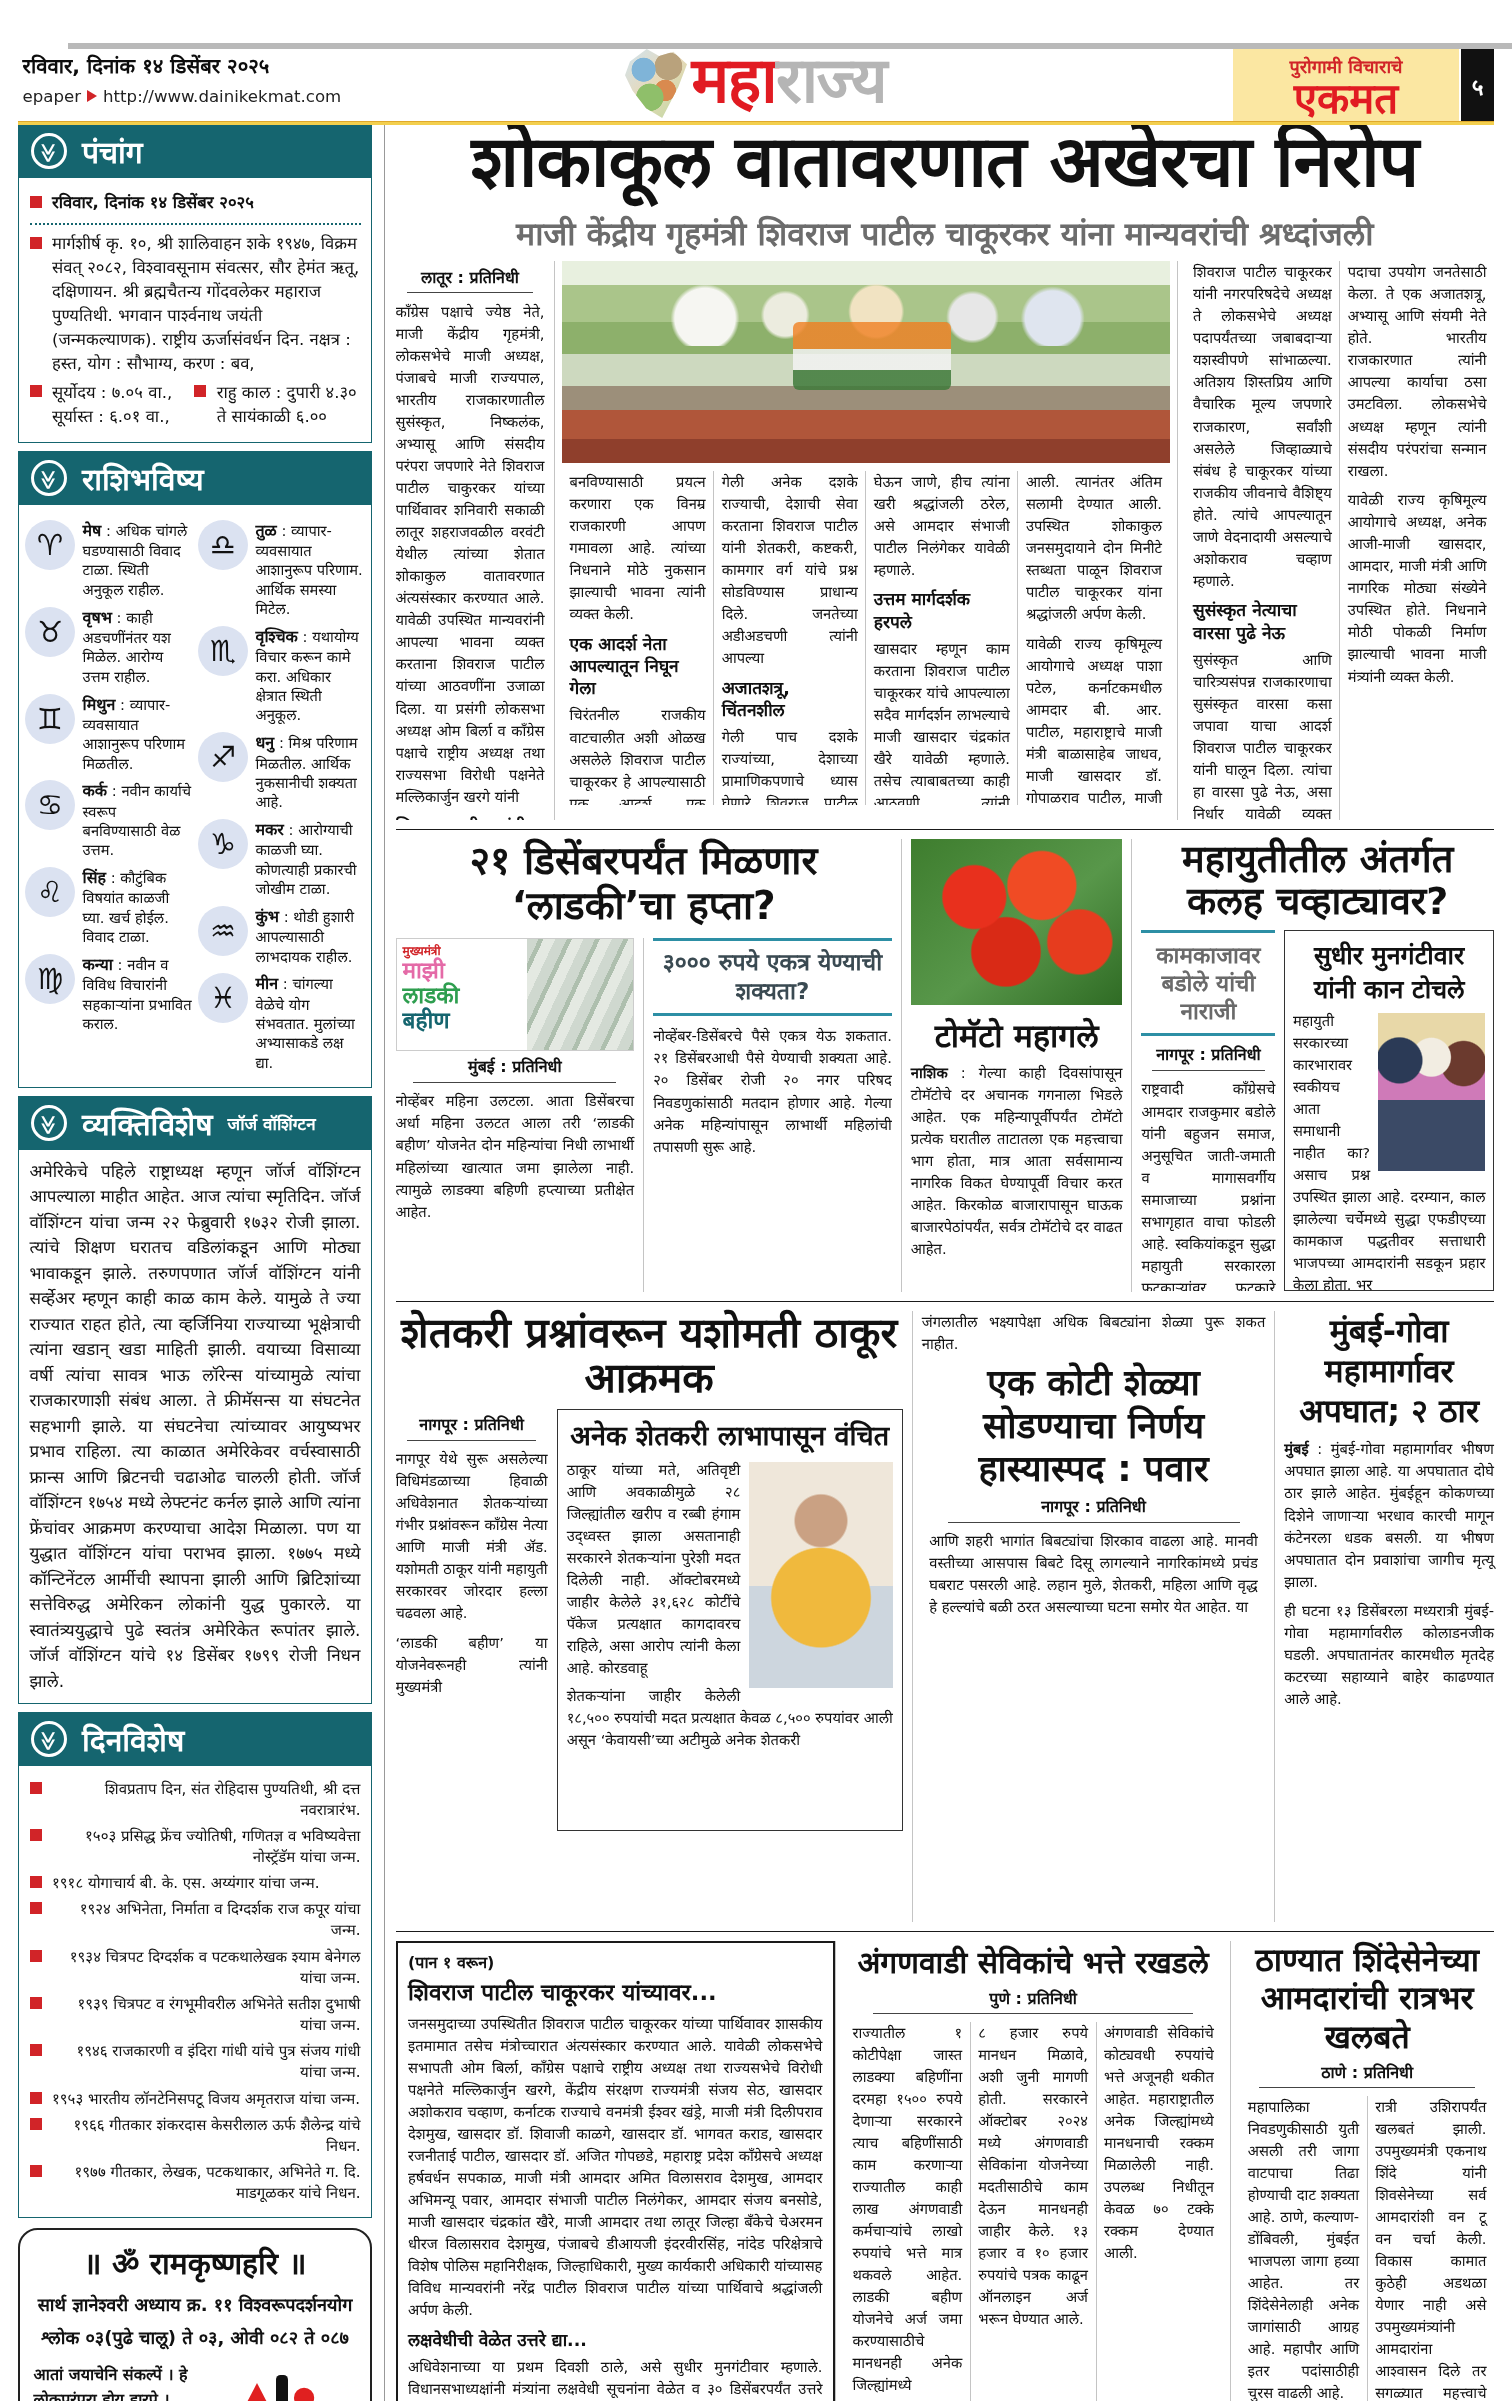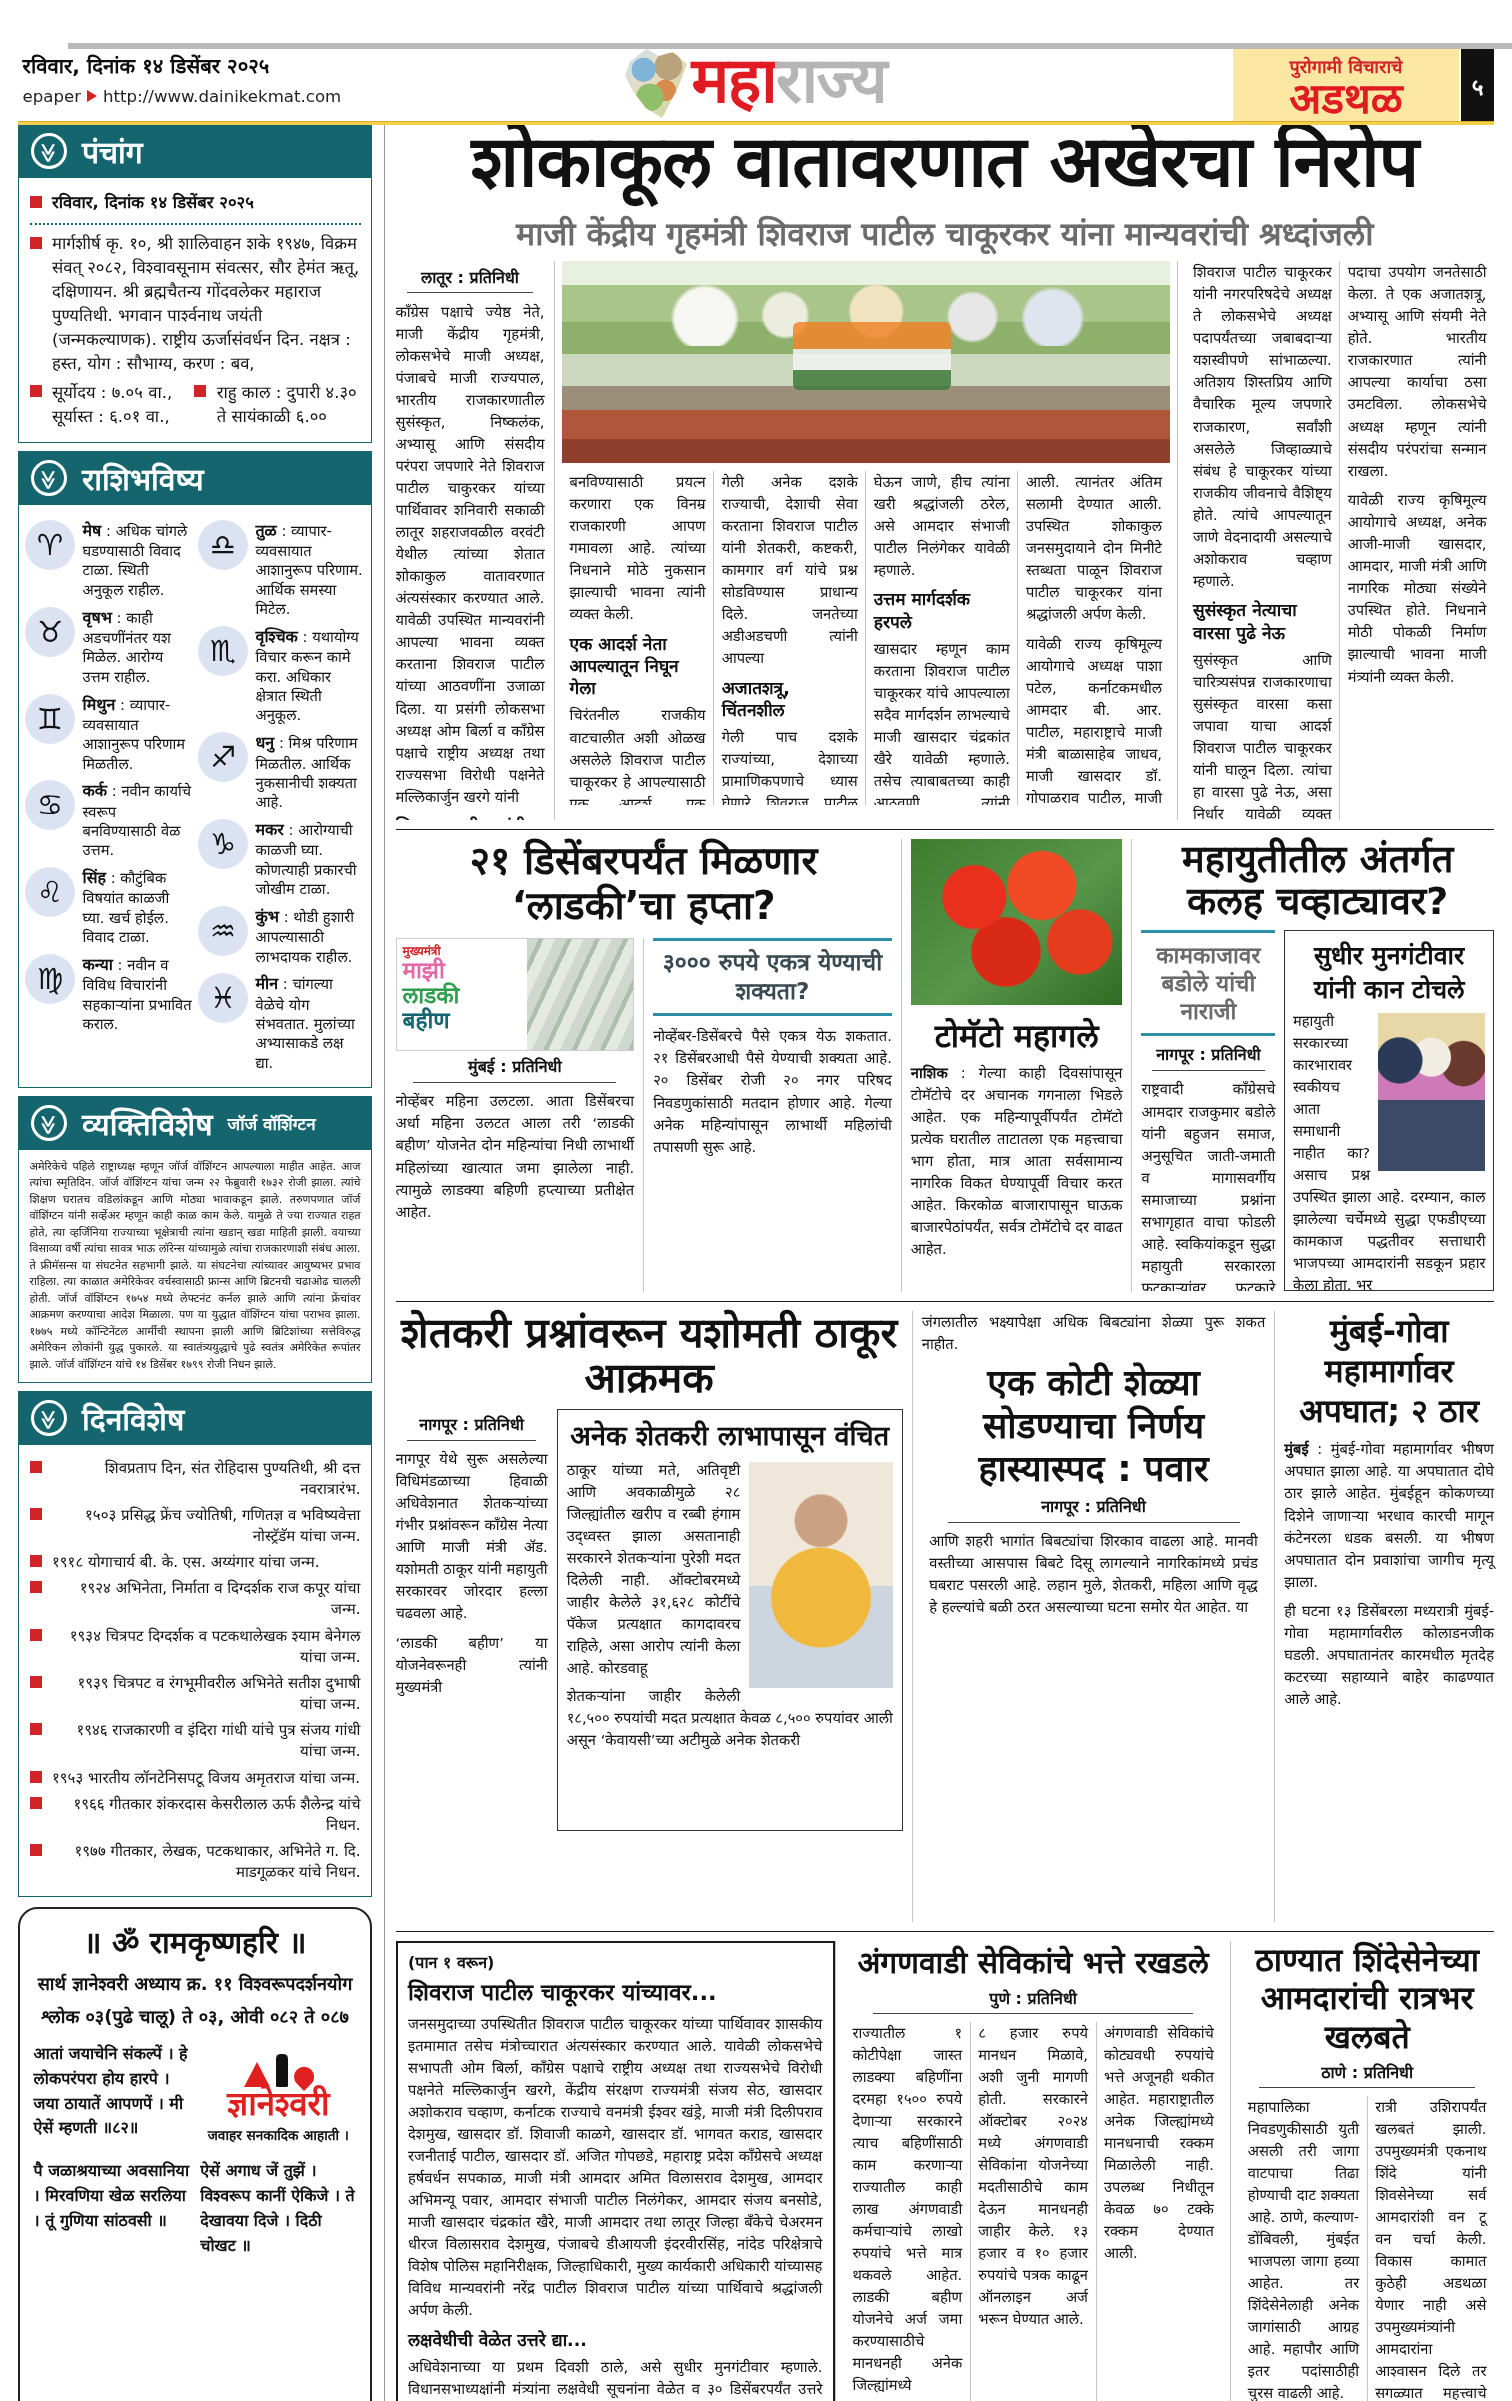--- a/index.html
+++ b/index.html
@@ -49,21 +49,21 @@
   .pan-row{ display:flex; margin:4.5px 0; font-weight:bold;}
   .dotted{ border-top:2.3px dotted #15656f; margin:7.5px 0; }
   .pan-text{ font-size:16.6px; }
   .rashi-grid{ display:flex; padding:7.5px 6px; gap:6px;}
   .rashi-col{ width:50%; }
   .zod{ display:flex; gap:7.5px; margin:7.5px 0; }
   .zod-ic{ width:50px; height:50px; background:#dbe2f1; border-radius:50%; flex:none;
       display:flex; align-items:center; justify-content:center; font-size:29px; color:#111; }
   .zod-tx{ font-size:14.7px; line-height:1.32; }
   .zod-tx b{ font-size:16px; }
-  .vy-body{ padding:9px 10.5px; font-size:11px; line-height:1.5; text-align:justify; }
+  .vy-body{ padding:9px 10.5px; font-size:17px; line-height:1.5; text-align:justify; }
   .din-body{ padding:7.5px 10.5px; font-size:15px; line-height:1.4;}
   .din-item{ display:flex; margin:5.3px 0;text-align:right;}
   .din-item .sq{ margin-top:3px;}
   .adbox{ border:2.3px solid #222; border-radius:19.6px; padding:12px 13.6px; margin-top:10.5px; height:602px; overflow:hidden;}
   .ad-title{ text-align:center; font-weight:bold; font-size:30px; }
   .ad-sub{ text-align:center; font-weight:bold; font-size:18px; margin-top:9px;}
   .ad-verse{ display:flex; gap:10.5px; margin-top:13.6px; }
   .ad-verse .v{ width:50%; font-size:16px; font-weight:bold; line-height:1.55;}
   .dny{ text-align:center; margin-top:3px;}
   .dny-art{ display:flex; justify-content:center; align-items:flex-end; gap:6px; height:42px;}
@@ -180,21 +180,21 @@
     </div>
   </div>
   <div class="mh-center">
     <div class="mh-map"></div>
     <div class="brand">
       <span class="red">महा</span><span class="gray">राज्य</span>
     </div>
   </div>
   <div class="mh-right">
     <div class="mh-tagline">पुरोगामी विचाराचे</div>
-    <div class="mh-paper">अडथळ</div>
+    <div class="mh-paper">एकमत</div>
   </div>
   <div class="mh-pageno">५</div>
   <div class="mh-rule"></div>
 </header>
 
 <div class="page">
 
   <aside class="sidebar">
 
     <section class="sbox">

